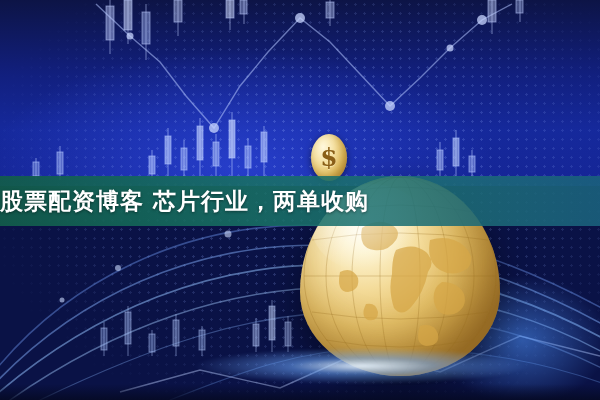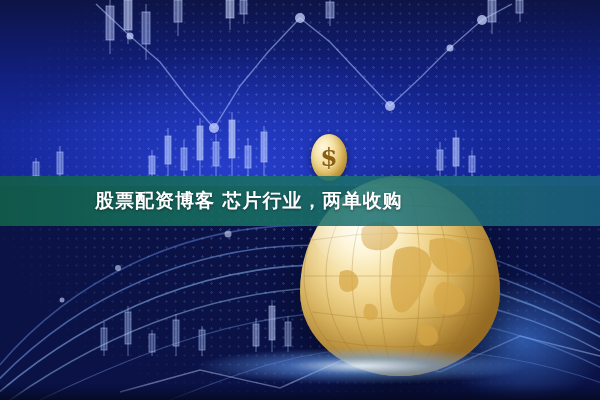--- a/index.html
+++ b/index.html
@@ -95,24 +95,23 @@
     background:linear-gradient(90deg,
       rgba(18,92,74,.93) 0%,
       rgba(20,103,88,.90) 22%,
       rgba(24,111,100,.88) 42%,
       rgba(27,112,112,.86) 62%,
       rgba(28,105,120,.88) 82%,
       rgba(26,96,124,.90) 100%);
     display:flex;align-items:center;
   }
   .banner-title{
-    margin-left:95px;
     font-family:"DejaVu Sans","Liberation Sans",sans-serif;
     font-weight:bold;
-    font-size:19px;
+    font-size:23px;
     letter-spacing:1px;
     color:#ffffff;
     white-space:nowrap;
     text-shadow:0 1px 3px rgba(0,0,0,.45);
   }
 
   .base-bottom{
     position:absolute;left:0;bottom:0;width:600px;height:16px;
     background:linear-gradient(180deg,rgba(6,12,44,0) 0%, rgba(5,9,34,.85) 100%);
   }

